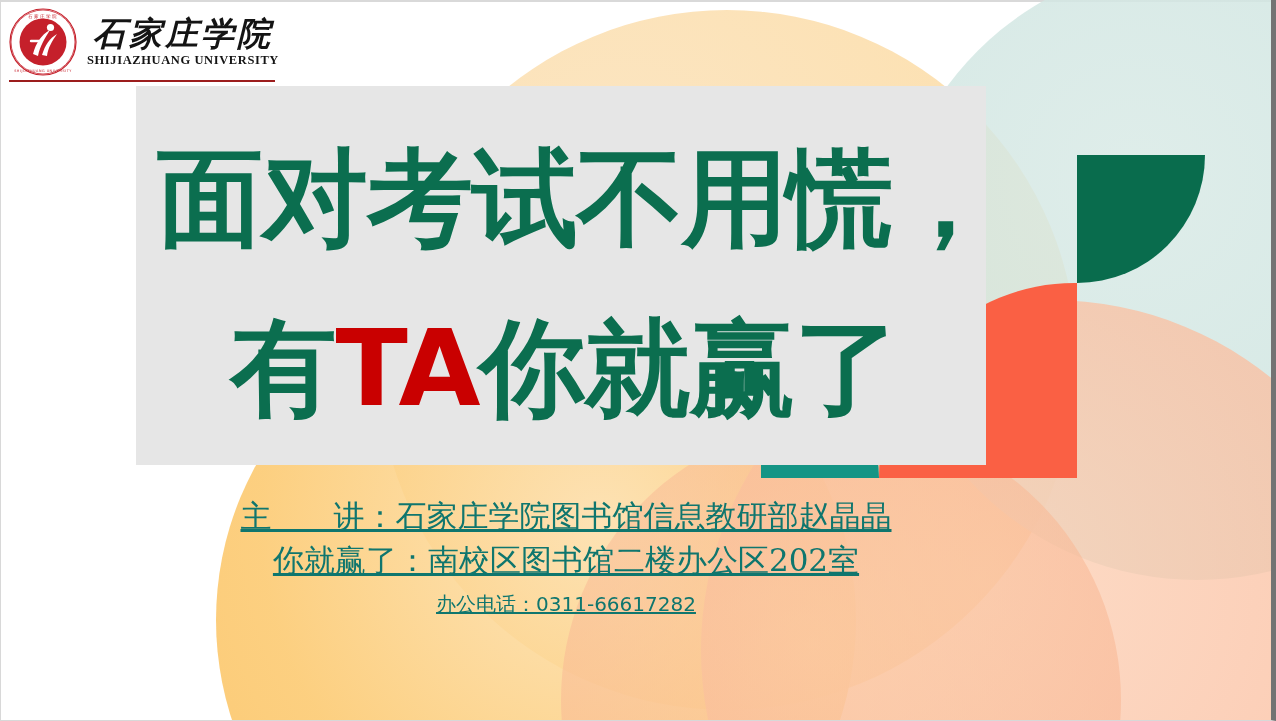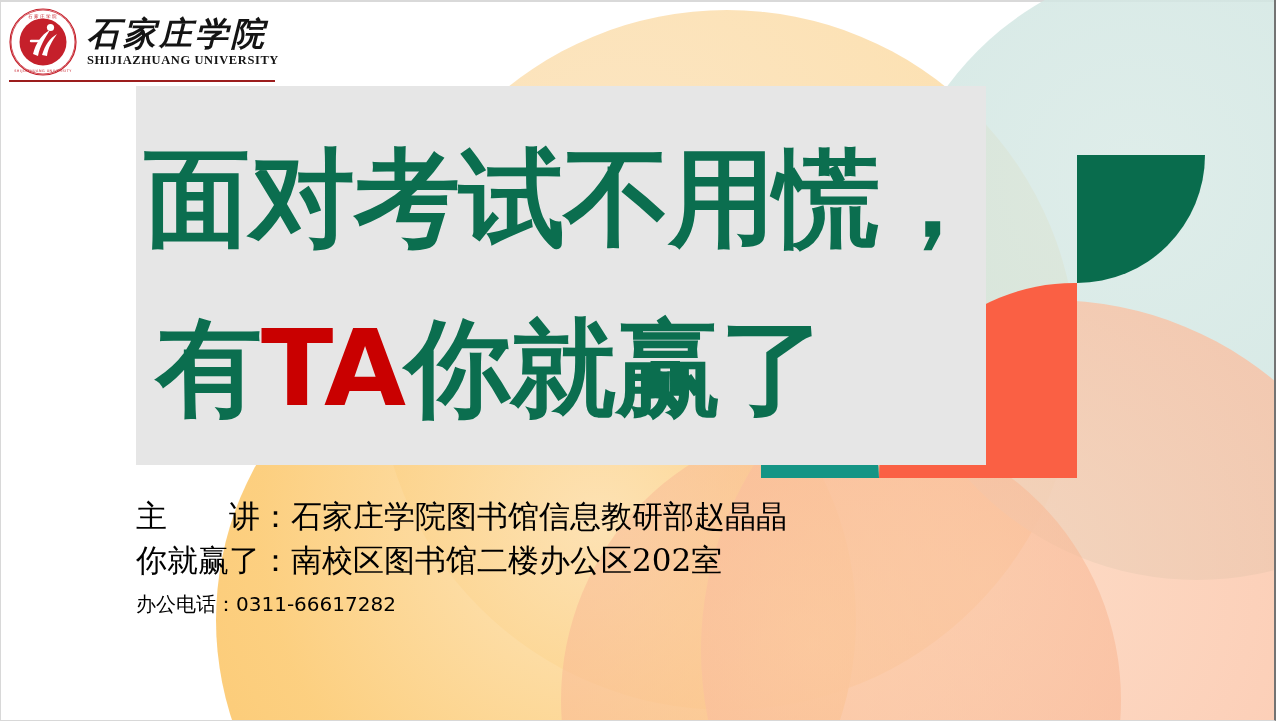--- a/index.html
+++ b/index.html
@@ -15,23 +15,24 @@
   }
 
   
   #slide {
     position: relative;
     width: 1276px;
     height: 721px;
     background: #ffffff;
     box-sizing: border-box;
     border-left: 1px solid #d8d8d8;
-    border-right: 2px solid #737373;
+    border-right: 5px solid #737373;
     border-bottom: 1px solid #d8d8d8;
     overflow: hidden;
+    text-align: center;
   }
   #top-rule {
     position: absolute;
     left: 0; top: 0;
     width: 1276px; height: 2px;
     background: #d9d9d9;
   }
 
   
   .deco {
@@ -150,36 +151,37 @@
     left: 0;
     width: 100%;
     font-family: "DejaVu Sans", "Liberation Sans", sans-serif;
     font-weight: 700;
     font-size: 106px;
     line-height: 1;
     color: #0b6e4f;
     white-space: nowrap;
     letter-spacing: -1px;
   }
-  #headline-line-1 { top: 60px; padding-left: 8px; }
-  #headline-line-2 { top: 230px; padding-left: 20px; }
+  #headline-line-1 { top: 60px; padding-left: 16px; }
+  #headline-line-2 { top: 230px; padding-left: 4px; }
   .hl-accent { color: #c90000; }
 
   
   #info-block {
     position: absolute;
     left: 135px; top: 494px;
     width: 860px;
   }
   .info-line {
     font-family: "DejaVu Serif", "Liberation Serif", serif;
     font-size: 31px;
     line-height: 44px;
-    color: #000000;
+    color: #0f766e;
     white-space: pre;
+    text-decoration: underline;
   }
   #info-line-3 {
     font-family: "DejaVu Sans", "Liberation Sans", sans-serif;
     font-size: 20px;
   }
 </style>
 </head>
 <body>
 
 <div id="slide">

